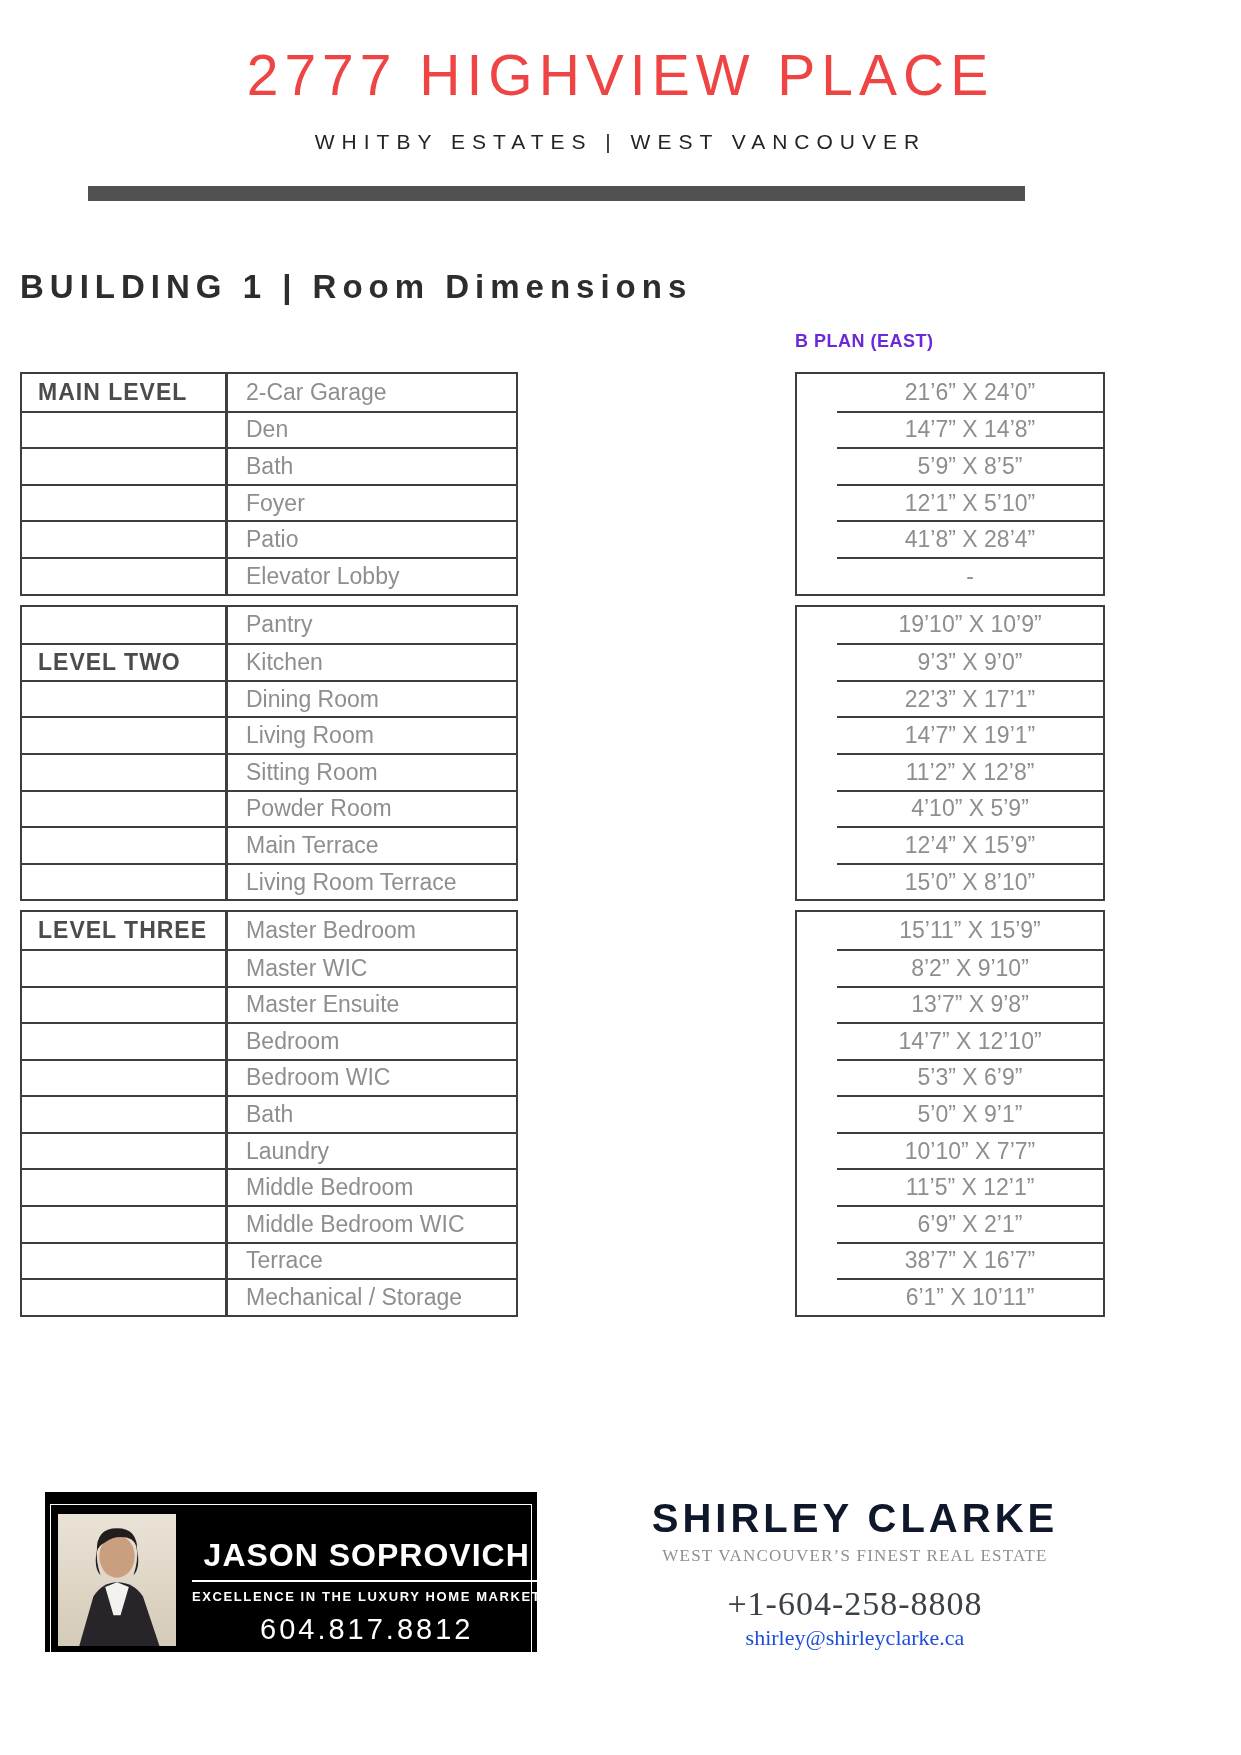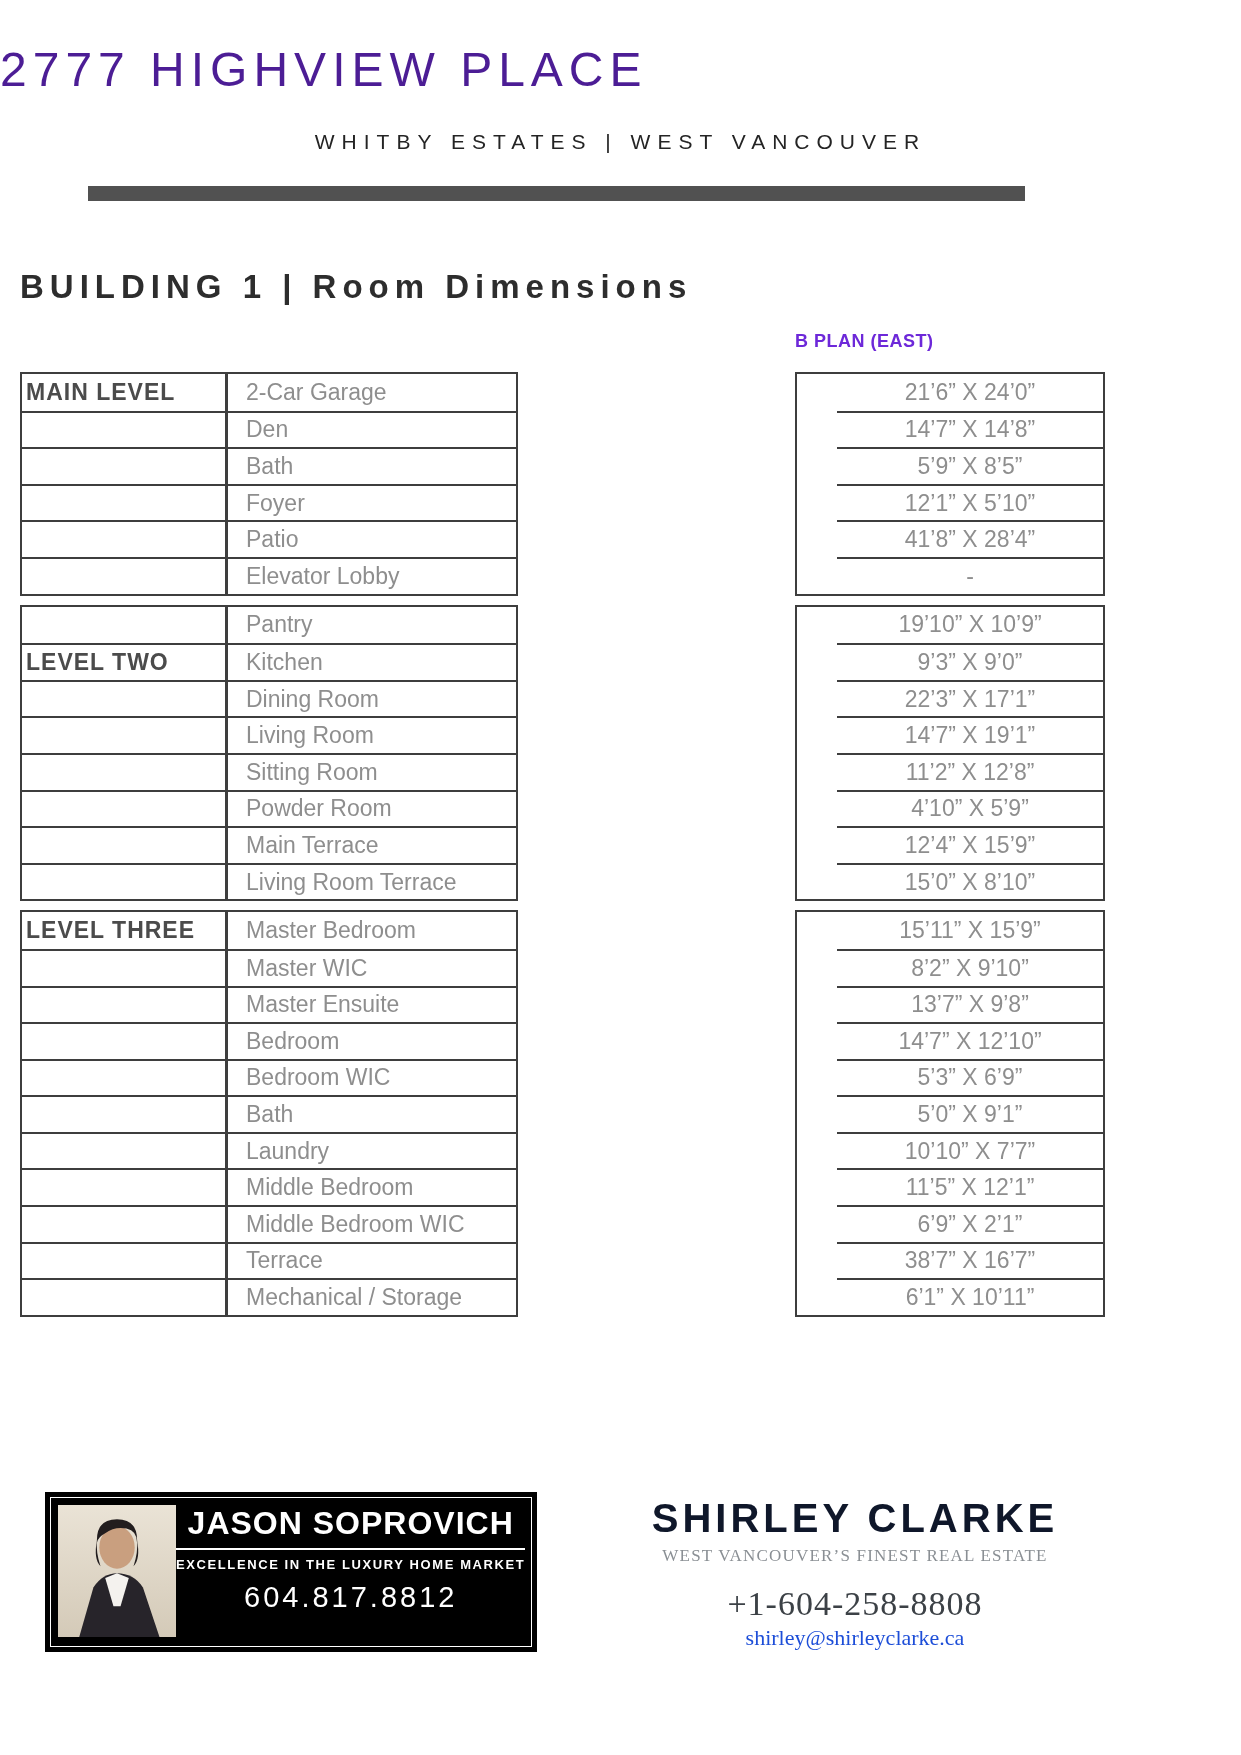--- a/index.html
+++ b/index.html
@@ -2,22 +2,22 @@
 <html><head>
 <meta charset="utf-8">
 <style>
   html,body{margin:0;padding:0;background:#ffffff;}
   .page{
     position:relative;width:1241px;height:1755px;margin:0 auto;background:#ffffff;
     font-family:"Liberation Sans",sans-serif;overflow:hidden;
   }
   
   .title{
-    position:absolute;top:42px;left:0;width:100%;text-align:left;
-    font-size:48px;font-weight:300;letter-spacing:6px;color:#4c1d95;white-space:nowrap;
+    position:absolute;top:42px;left:0;width:100%;text-align:center;
+    font-size:57px;font-weight:300;letter-spacing:6px;color:#ef4444;white-space:nowrap;
   }
   .subtitle{
     position:absolute;top:130px;left:0;width:100%;text-align:center;
     font-size:21px;font-weight:400;letter-spacing:7px;color:#242424;white-space:nowrap;
   }
   .divider-bar{
     position:absolute;left:88px;top:186px;width:937px;height:15px;background:#515151;
   }
   .section-heading{
     position:absolute;left:20px;top:268px;
@@ -31,35 +31,35 @@
   .rooms-table{position:absolute;left:20px;top:372px;width:498px;}
   .dims-table{position:absolute;left:795px;top:372px;width:310px;}
   .tsection{border:2px solid #3e3e3e;margin-bottom:9px;background:#fff;}
   .trow{
     display:flex;align-items:stretch;height:36.6px;box-sizing:border-box;
     font-size:23px;color:#8e8e8e;
   }
   .trow + .trow{border-top:2px solid #3e3e3e;}
   .lcell{
     width:206px;flex:0 0 206px;border-right:3px solid #3e3e3e;box-sizing:border-box;
-    display:flex;align-items:center;padding-left:4px;
+    display:flex;align-items:center;padding-left:16px;
   }
   .lcell.label{
     font-weight:bold;color:#4b4b4b;font-size:23px;letter-spacing:1px;
   }
   .rcell{flex:1;display:flex;align-items:center;padding-left:18px;border-radius:10px;}
   .dimrow{justify-content:center;text-align:center;align-items:center;display:flex;margin-left:40px;}
   
   .badge{
     position:absolute;left:45px;top:1492px;width:492px;height:160px;
     background:#000;padding:5px;box-sizing:border-box;
   }
   .badge-inner{
     border:1px solid #fff;height:100%;box-sizing:border-box;
-    display:flex;align-items:flex-start;padding:7px 10px 7px 7px;
+    display:flex;align-items:flex-end;padding:7px 10px 7px 7px;gap:16px;margin-top:7px;
   }
   .photo{width:118px;height:132px;flex:0 0 118px;overflow:hidden;}
   .photo svg{display:block;width:100%;height:100%;}
   .badge-text{flex:1;display:flex;flex-direction:column;align-items:center;justify-content:center;}
   .badge-name{color:#fff;font-weight:bold;font-size:32px;letter-spacing:1px;white-space:nowrap;}
   .badge-rule{width:100%;height:2px;background:#fff;margin:6px 0 7px;}
   .badge-tagline{color:#fff;font-weight:bold;font-size:13px;letter-spacing:1.6px;white-space:nowrap;}
   .badge-phone{color:#fff;font-weight:300;font-size:29px;letter-spacing:3px;margin-top:9px;white-space:nowrap;}
   
   .shirley{position:absolute;left:630px;top:1496px;width:450px;text-align:center;}

